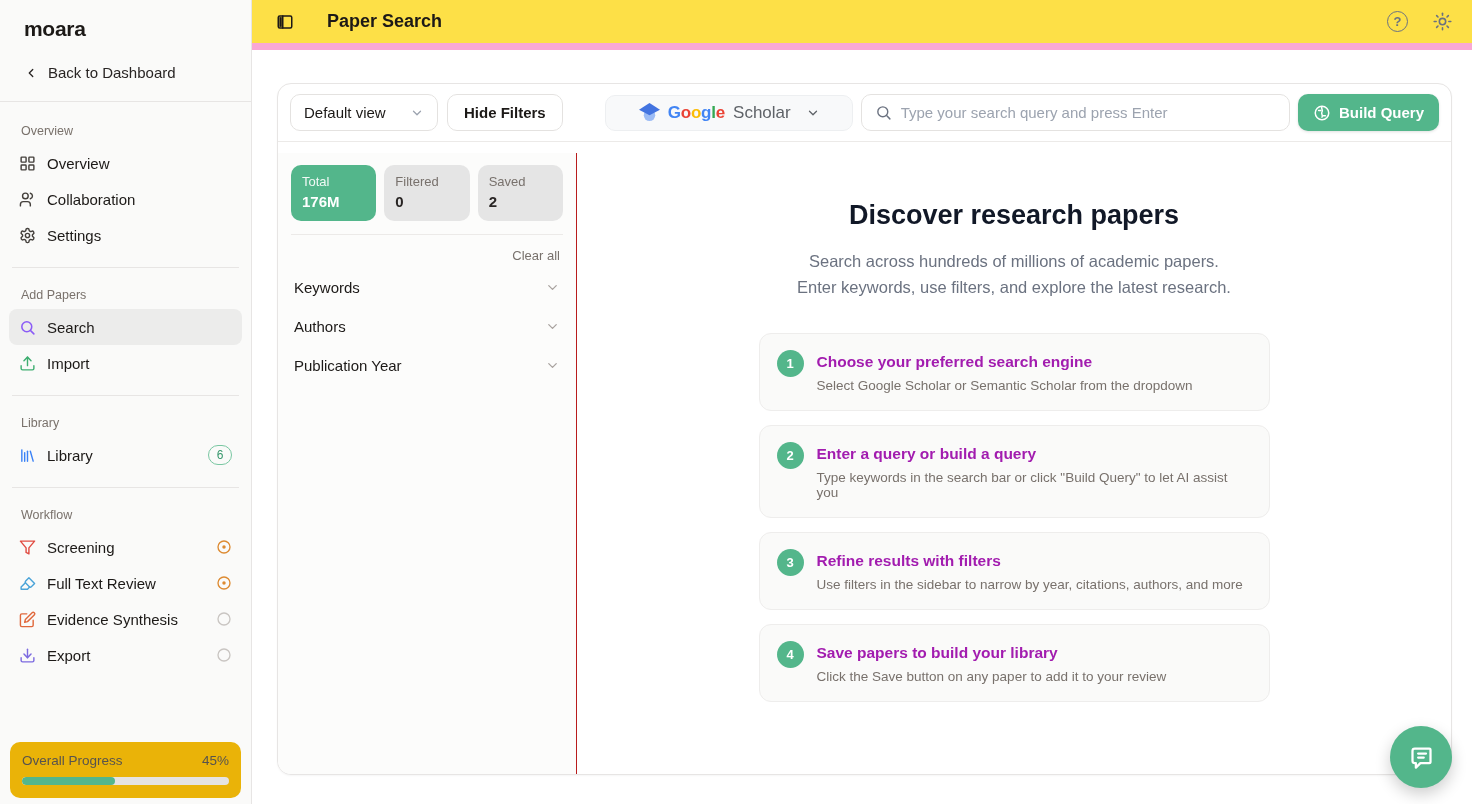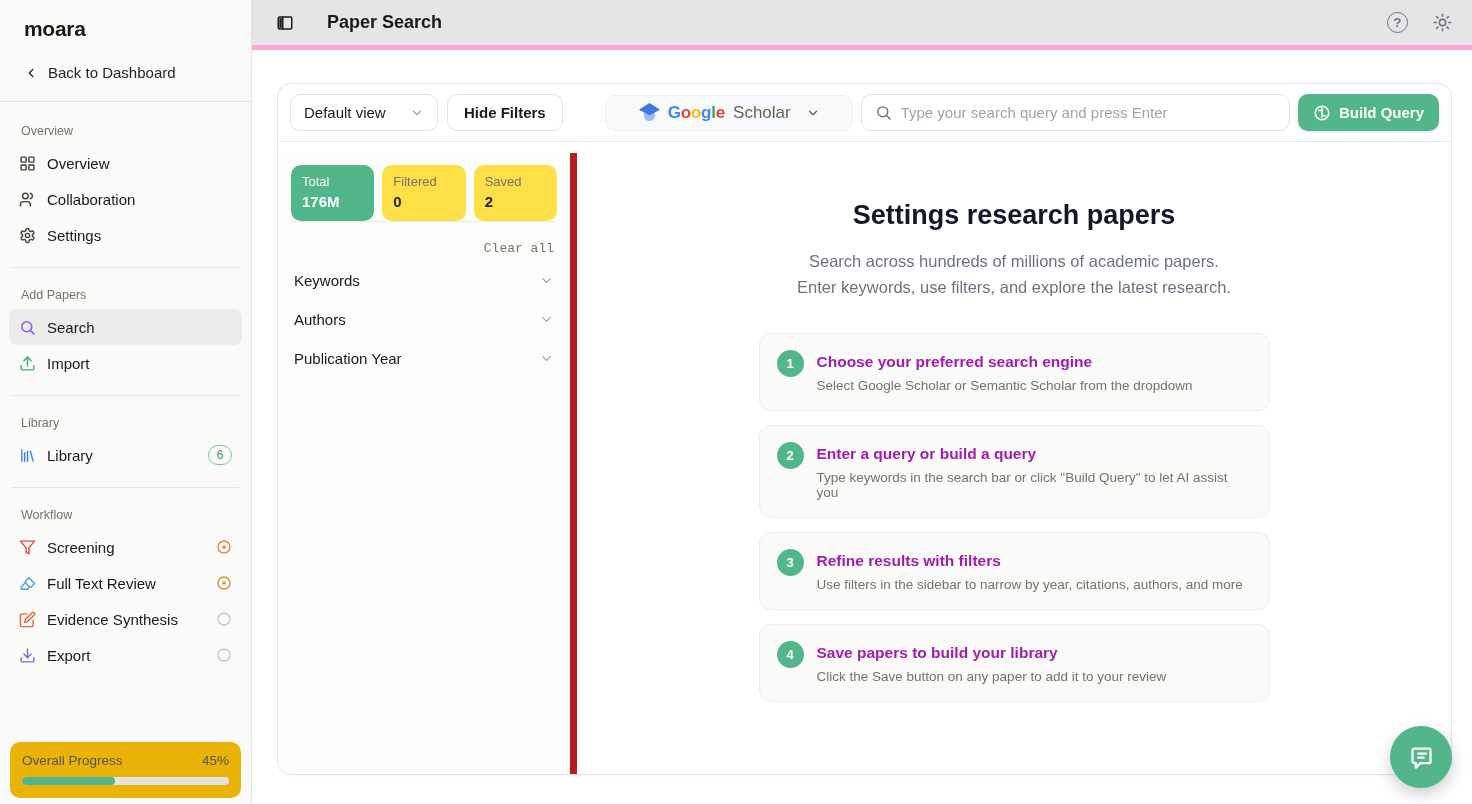--- a/index.html
+++ b/index.html
@@ -49,21 +49,21 @@
   .nav-divider { border: none; border-top: 1px solid #e7e5e4; margin: 14px 3px 0; }
 
   .progress-card { margin: 8px 10px 6px; background: #eab308; border-radius: 10px; padding: 11px 12px 13px; }
   .progress-row { display: flex; justify-content: space-between; align-items: center; font-size: 13.5px; color: #57534e; margin-bottom: 9px; }
   .progress-track { height: 8px; border-radius: 999px; background: #e5e3e1; overflow: hidden; }
   .progress-fill { height: 100%; border-radius: 999px; background: var(--accent); }
 
   
   .topbar {
     position: absolute; left: 252px; right: 0; top: 0; height: 50px;
-    border-bottom: 5px solid #f9a8d4; background: #e5e5e5;
+    border-bottom: 7px solid #f9a8d4; background: #fde047;
     display: flex; align-items: center; padding: 0 20px;
   }
   .panel-toggle { width: 26px; height: 26px; display: flex; align-items: center; justify-content: center; color: #1c1917; cursor: pointer; }
   .page-title { font-size: 18px; font-weight: 700; margin-left: 29px; }
   .topbar-right { margin-left: auto; display: flex; align-items: center; gap: 25px; color: #5f6368; }
   .help-circle {
     width: 21px; height: 21px; border: 1.6px solid #6b7280; border-radius: 50%;
     font-size: 13px; font-weight: 700; color: #6b7280;
     display: flex; align-items: center; justify-content: center; cursor: pointer;
   }
@@ -104,29 +104,29 @@
   .search-input { flex: 1; border: none; outline: none; font-family: inherit; font-size: 15px; color: #0f172a; background: transparent; }
   .search-input::placeholder { color: #9ca3af; }
   .btn-build {
     height: 37px; padding: 0 15px; border: none; border-radius: 10px;
     background: var(--accent); color: #fff; display: flex; align-items: center; gap: 8px;
     font-family: inherit; font-size: 15px; font-weight: 600; cursor: pointer;
     box-shadow: 0 1px 3px rgba(0,0,0,0.12);
   }
 
   .card-body { flex: 1; display: flex; min-height: 0; }
-  .filter-panel { width: 299px; flex-shrink: 0; border-right: 7px solid #b91c1c; background: #fcfcfb; padding: 12px 13px; }
+  .filter-panel { width: 299px; flex-shrink: 0; border-right: 1px solid #b91c1c; background: #fcfcfb; padding: 12px 13px; }
   .stats-row { display: flex; gap: 8px; }
-  .stat-card { flex: 1; border-radius: 10px; background: #fde047; padding: 9px 11px 11px; cursor: pointer; }
+  .stat-card { flex: 1; border-radius: 10px; background: #e5e5e5; padding: 9px 11px 11px; cursor: pointer; }
   .stat-label { font-size: 13px; color: #78716c; margin-bottom: 4px; }
   .stat-value { font-size: 15px; font-weight: 600; color: #292524; }
   .stat-card.active { background: var(--accent); }
   .stat-card.active .stat-label { color: rgba(255,255,255,0.92); }
   .stat-card.active .stat-value { color: #fff; }
-  .clear-row { border-top: 1px solid #eceae8; margin-top: 0; padding: 17px 3px 4px; text-align: right; font-family: Liberation Mono, monospace; }
+  .clear-row { border-top: 1px solid #eceae8; margin-top: 13px; padding: 11px 3px 4px; text-align: right; }
   .clear-all { font-size: 13px; color: #78716c; background: none; border: none; font-family: inherit; cursor: pointer; }
   .filter-group {
     display: flex; align-items: center; justify-content: space-between;
     padding: 11px 3px; font-size: 15px; font-weight: 500; color: #1c1917; cursor: pointer;
   }
   .filter-group svg { color: #a8a29e; }
 
   .content { flex: 1; display: flex; flex-direction: column; align-items: center; padding-top: 47px; overflow: hidden; }
   .content-title { font-size: 27px; font-weight: 700; color: #111827; margin-bottom: 17px; }
   .content-sub { font-size: 16.5px; color: #6b7280; text-align: center; line-height: 26px; }
@@ -433,21 +433,21 @@
       </div>
       <div class="filter-group">
         <span>Publication Year</span>
         <svg width="15" height="15" viewBox="0 0 24 24" fill="none" stroke="currentColor" stroke-width="2" stroke-linecap="round" stroke-linejoin="round">
             <polyline points="6 9 12 15 18 9"></polyline>
           </svg>
       </div>
     </div>
 
     <div class="content">
-      <div class="content-title">Settings research papers</div>
+      <div class="content-title">Discover research papers</div>
       <div class="content-sub">
         <div>Search across hundreds of millions of academic papers.</div>
         <div>Enter keywords, use filters, and explore the latest research.</div>
       </div>
 
       <div class="steps">
         <div class="step-card">
           <div class="step-num">1</div>
           <div>
             <div class="step-title">Choose your preferred search engine</div>

